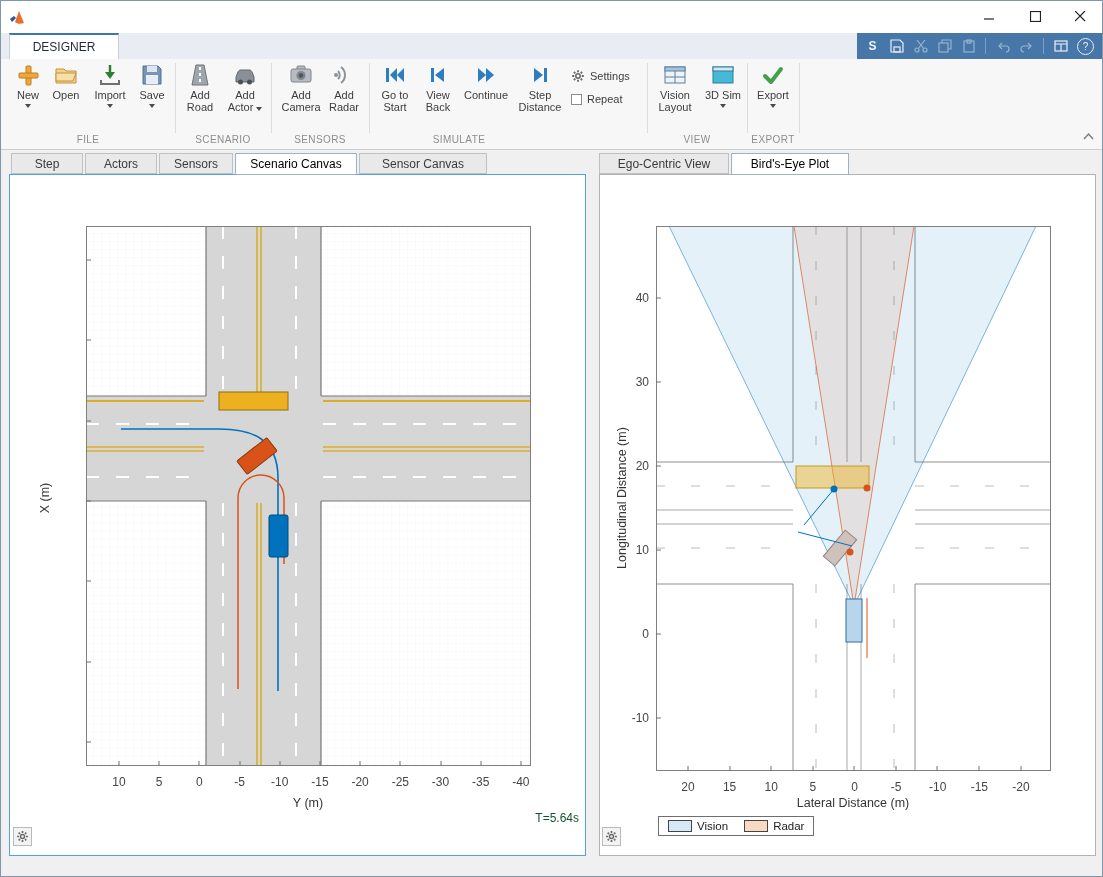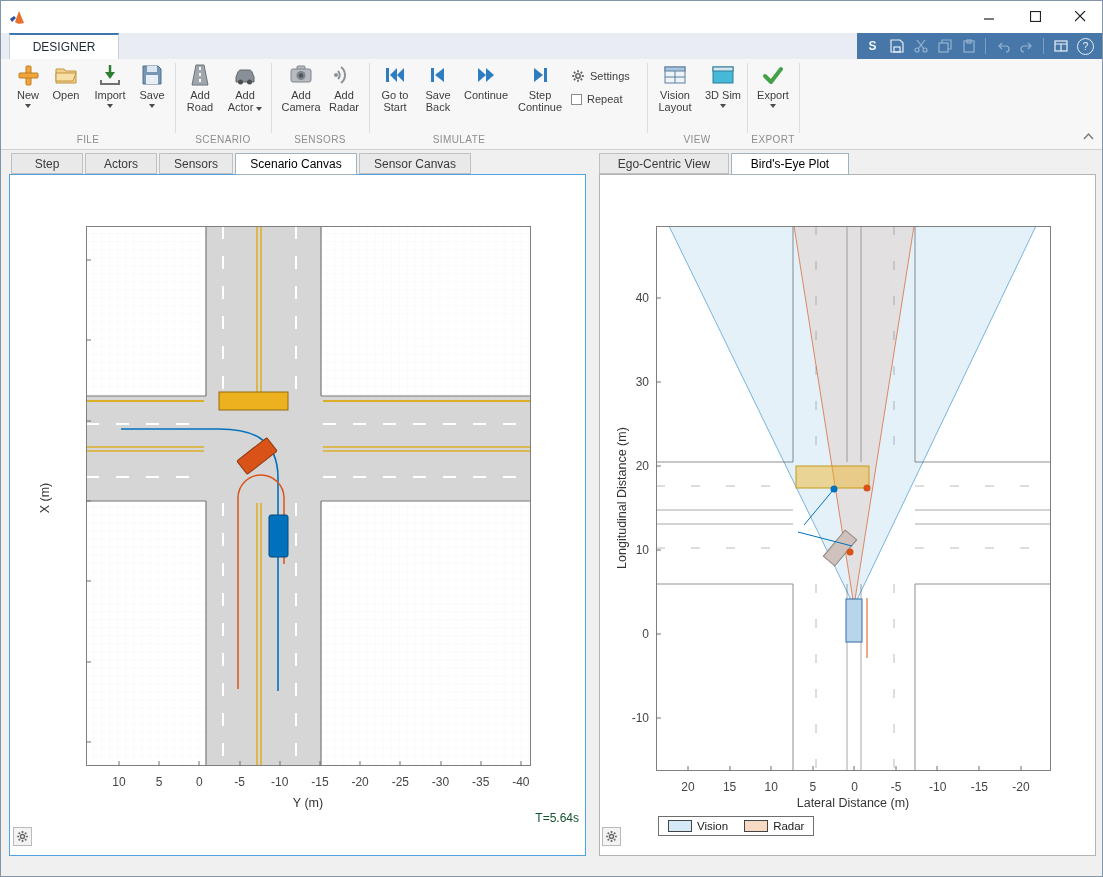--- a/index.html
+++ b/index.html
@@ -217,35 +217,35 @@
         <path d="M14 5L7 12l7 7z" fill="#2f7dc1"></path>
         <path d="M21 5l-7 7 7 7z" fill="#2f7dc1"></path>
       </svg>
     <span style="width:34px">Go to Start</span>
   </div>
   <div class="abs tb-btn" style="left:418px;width:38px">
     <svg class="tb-icon" viewBox="0 0 24 24">
         <rect x="5" y="5" width="3" height="14" fill="#2f7dc1"></rect>
         <path d="M18 5l-9 7 9 7z" fill="#2f7dc1"></path>
       </svg>
-    <span style="width:34px">Save Back</span>
+    <span style="width:34px">View Back</span>
   </div>
   <div class="abs tb-btn" style="left:458px;width:54px">
     <svg class="tb-icon" viewBox="0 0 24 24">
         <path d="M4 5l8 7-8 7z" fill="#2f7dc1"></path>
         <path d="M12 5l8 7-8 7z" fill="#2f7dc1"></path>
       </svg>
     <span>Continue</span>
   </div>
   <div class="abs tb-btn" style="left:514px;width:50px">
     <svg class="tb-icon" viewBox="0 0 24 24">
         <path d="M6 5l9 7-9 7z" fill="#2f7dc1"></path>
         <rect x="16" y="5" width="3" height="14" fill="#2f7dc1"></rect>
       </svg>
-    <span style="width:48px">Step Continue</span>
+    <span style="width:48px">Step Distance</span>
   </div>
   <div class="abs mini-row" style="left:570px;top:68px">
     <svg width="14" height="14" viewBox="0 0 14 14">
         <circle cx="7" cy="7" r="2.2" fill="none" stroke="#666" stroke-width="1.5"></circle>
         <g stroke="#666" stroke-width="1.8">
           <path d="M7 1.2v2M7 10.8v2M1.2 7h2M10.8 7h2M2.9 2.9l1.4 1.4M9.7 9.7l1.4 1.4M11.1 2.9L9.7 4.3M4.3 9.7l-1.4 1.4"></path>
         </g>
       </svg>
     <span>Settings</span>
   </div>
@@ -299,21 +299,21 @@
     </div>
   <div class="abs tab" style="left:84px;width:72px">
       <span>Actors</span>
     </div>
   <div class="abs tab" style="left:158px;width:74px">
       <span>Sensors</span>
     </div>
   <div class="abs tab active" style="left:234px;width:122px">
       <span>Scenario Canvas</span>
     </div>
-  <div class="abs tab" style="left:358px;width:112px">
+  <div class="abs tab" style="left:358px;width:128px">
       <span>Sensor Canvas</span>
     </div>
 
   <div class="abs tab" style="left:598px;width:130px">
       <span>Ego-Centric View</span>
     </div>
   <div class="abs tab active" style="left:730px;width:118px">
       <span>Bird's-Eye Plot</span>
     </div>
 

